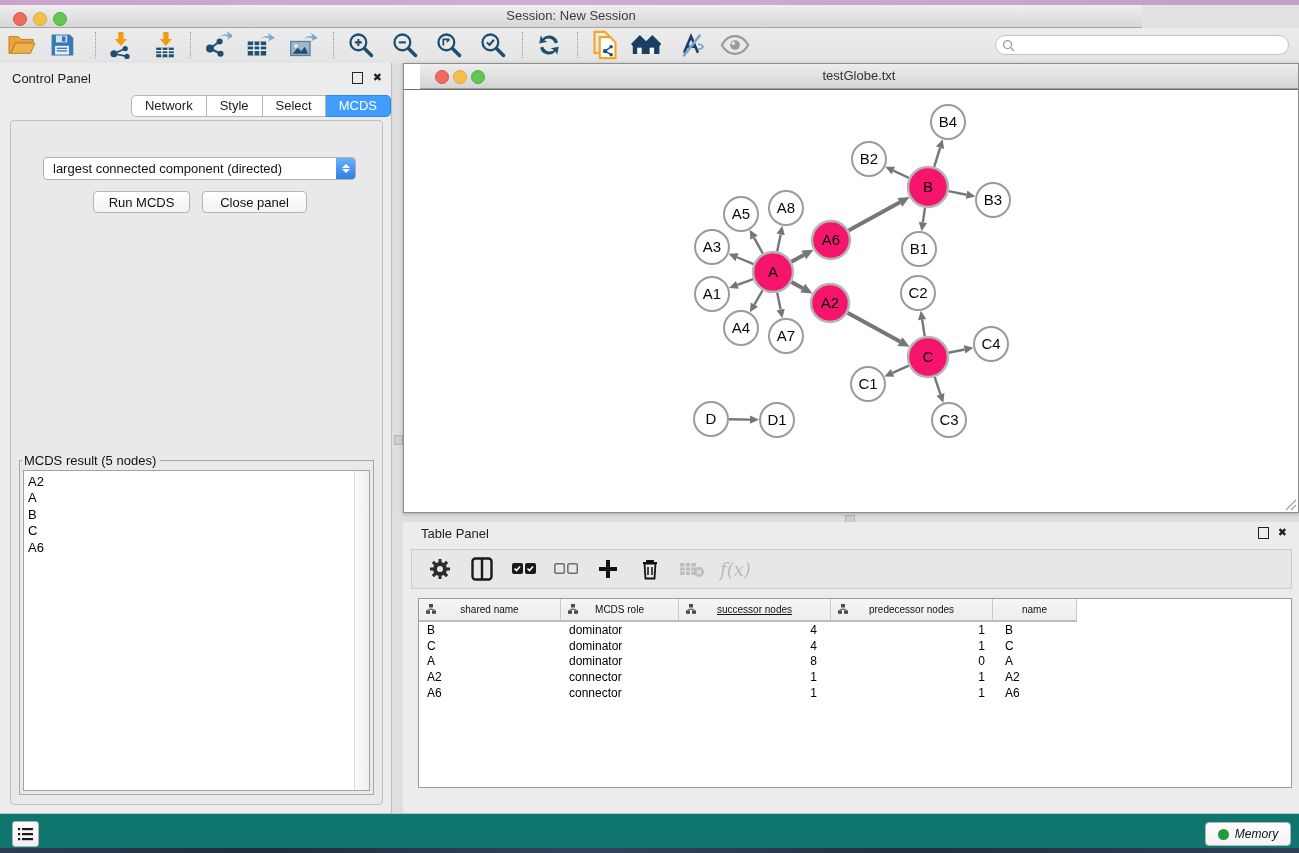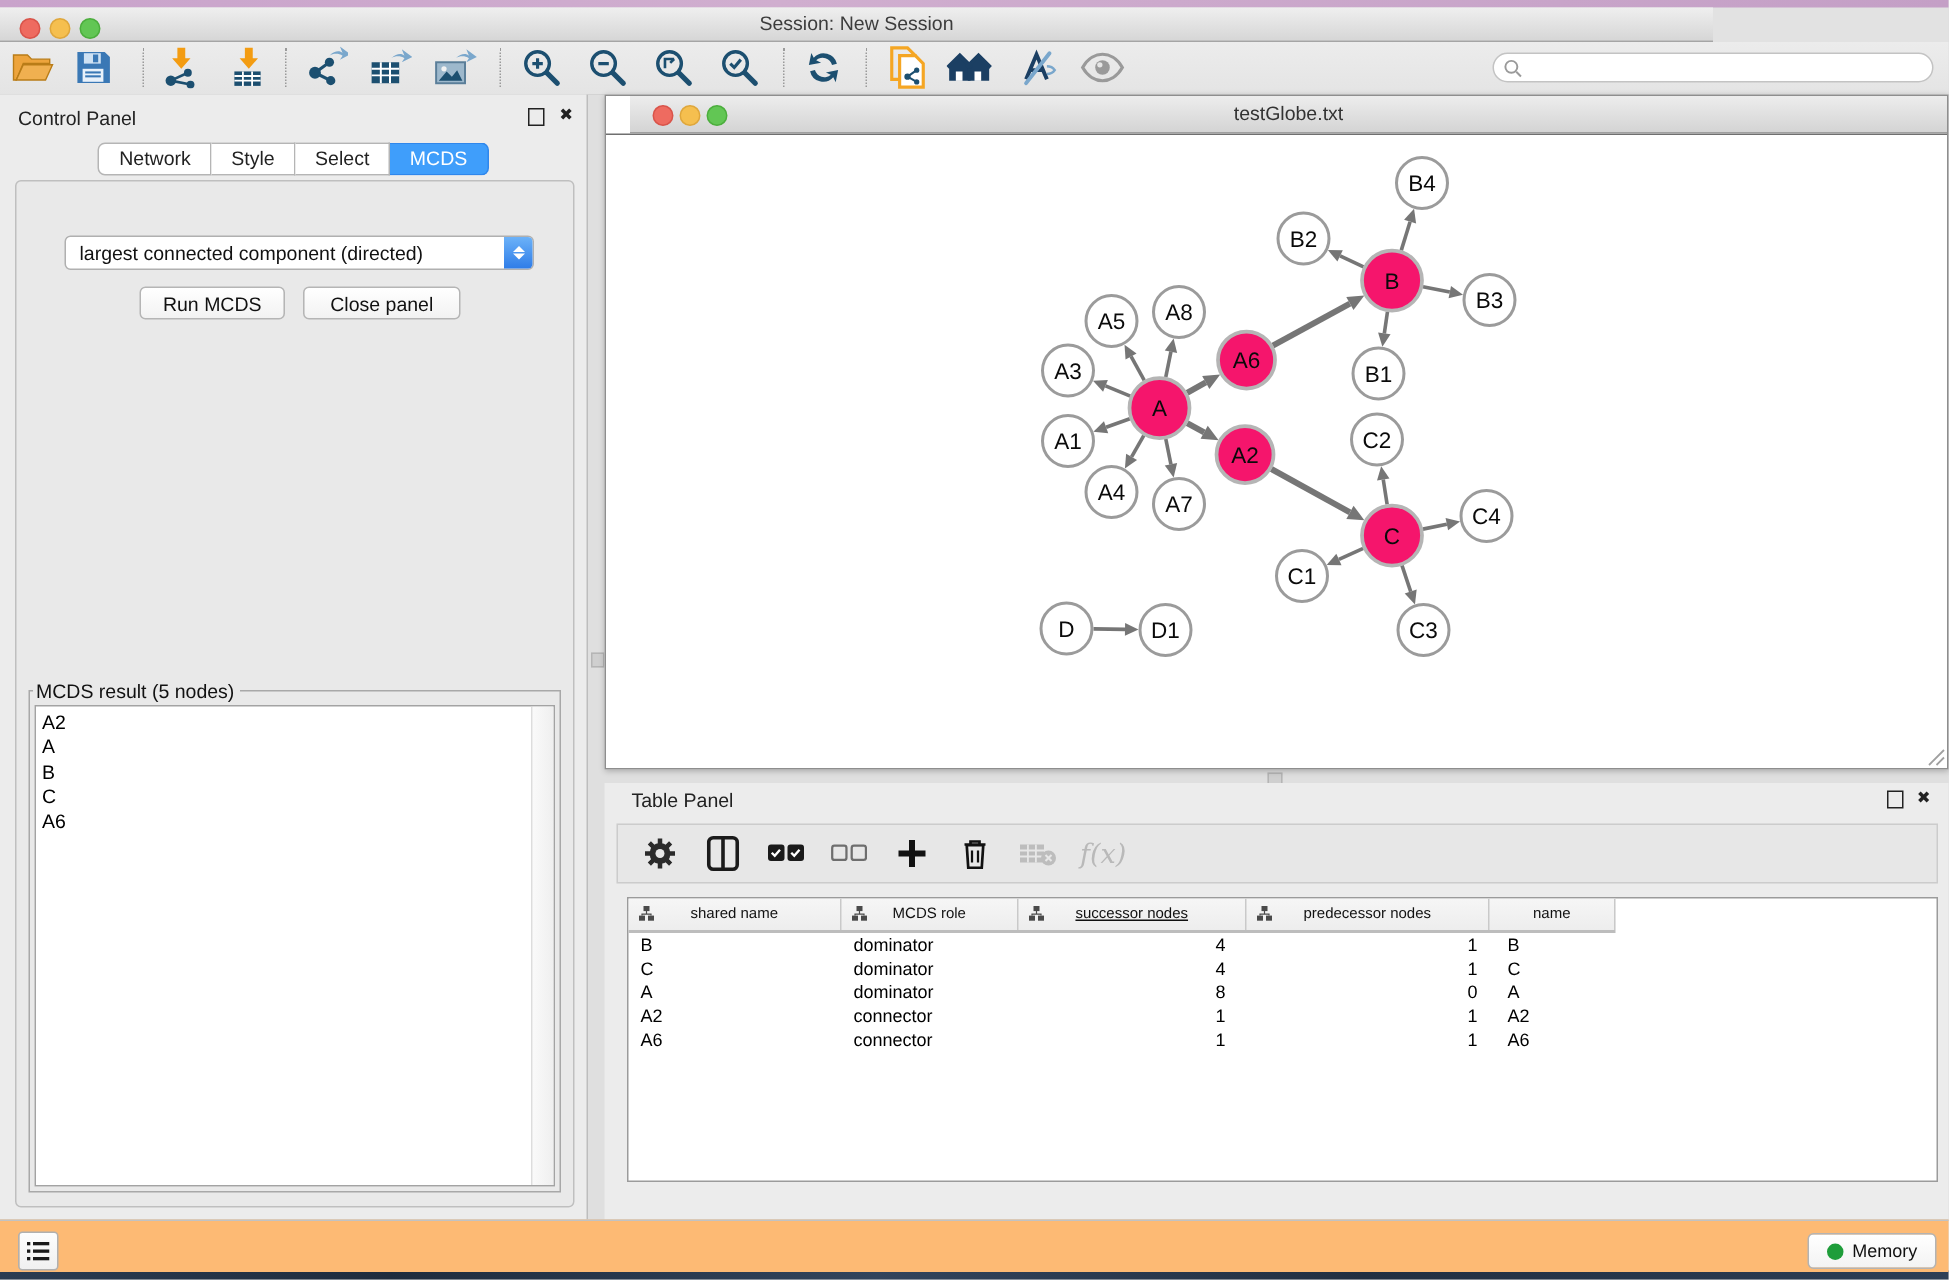--- a/index.html
+++ b/index.html
@@ -26,21 +26,21 @@
   .tb-sep{position:absolute;top:4px;height:26px;width:0;border-left:1px dotted #9a9a9a;}
   #toolbar-search{position:absolute;left:995px;top:7px;width:294px;height:20px;border:1px solid #c3c3c3;border-radius:11px;background:#fff;display:flex;align-items:center;padding-left:6px;box-sizing:border-box;}
   #toolbar-search input{border:none;outline:none;flex:1;font-size:12px;font-family:inherit;background:transparent;height:16px;}
   
   #content{left:0;top:63px;width:1299px;height:750px;background:#dfdfdf;}
   
   #control-panel{left:0;top:0;width:391px;height:750px;background:#ececec;border-right:1px solid #bdbdbd;}
   #cp-title{left:12px;top:8px;font-size:13px;color:#222;}
   .win-ctrl{position:absolute;top:9px;font-size:11px;color:#222;line-height:11px;}
   .float-box{width:9px;height:10px;border:1.5px solid #222;display:inline-block;}
-  #cp-tabs{left:0;top:32px;width:391px;display:flex;justify-content:center;}
+  #cp-tabs{left:0;top:32px;width:391px;display:flex;justify-content:flex-end;}
   .seg-tab{height:20px;line-height:20px;padding:0 13px;font-size:13px;background:#fff;border:1px solid #b5b5b5;border-left:none;color:#222;}
   .seg-tab:first-child{border-left:1px solid #b5b5b5;border-radius:5px 0 0 5px;}
   .seg-tab:last-child{border-radius:0 5px 5px 0;}
   .seg-tab.active{background:#3f9efb;border-color:#2f87ec;color:#fff;}
   #cp-body{left:10px;top:57px;width:371px;height:683px;background:#e9e9e9;border:1px solid #bfbfbf;border-radius:4px;}
   #opt-label{left:0;top:13px;width:100%;text-align:center;font-size:13px;color:#111;}
   #criterion-select{left:32px;top:36px;width:313px;height:23px;background:#fff;border:1px solid #b0b0b0;border-radius:4px;display:flex;align-items:center;box-sizing:border-box;}
   #criterion-select .sel-text{flex:1;font-size:13px;color:#111;padding-left:9px;white-space:nowrap;}
   #criterion-select .stepper{width:19px;height:21px;border-radius:0 3px 3px 0;background:linear-gradient(#6cb2f8,#2f7de8);display:flex;flex-direction:column;align-items:center;justify-content:center;gap:1px;}
   .chev{width:0;height:0;border-left:4px solid transparent;border-right:4px solid transparent;}
@@ -74,21 +74,21 @@
   #node-table{left:15px;top:76px;width:874px;height:190px;background:#fff;border:1px solid #9b9b9b;box-sizing:border-box;overflow:hidden;}
   #nt-header{position:absolute;left:0;top:0;height:21px;display:flex;background:linear-gradient(#f6f6f6,#ededed);border-bottom:2px solid #bdbdbd;}
   .nt-hcell{display:flex;align-items:center;font-size:10px;color:#111;border-right:1px solid #c9c9c9;box-sizing:border-box;position:relative;}
   .nt-hcell .hicon{position:absolute;left:7px;top:5px;}
   .nt-hcell .hlabel{flex:1;text-align:center;}
   #nt-rows{position:absolute;left:0;top:23px;right:0;}
   .nt-row{display:flex;height:15.7px;align-items:center;}
   .nt-cell{font-size:12px;color:#000;box-sizing:border-box;white-space:nowrap;overflow:hidden;}
   #tp-tabs{position:absolute;left:0;top:266px;width:896px;display:flex;justify-content:center;}
   
-  #status-bar{left:0;top:813px;width:1299px;height:34px;background:#fdba74;border-top:1px solid #c2c2c2;}
+  #status-bar{left:0;top:813px;width:1299px;height:34px;background:#0f766e;border-top:1px solid #c2c2c2;font-style:italic;}
   #list-btn{position:absolute;left:12px;top:7px;width:25px;height:24px;background:linear-gradient(#fdfdfd,#f0f0f0);border:1px solid #b0b0b0;border-radius:3px;display:flex;align-items:center;justify-content:center;}
   #memory-btn{position:absolute;right:8px;top:8px;width:86px;height:24px;background:linear-gradient(#ffffff,#f3f3f3);border:1px solid #b3b3b3;border-radius:4px;display:flex;align-items:center;justify-content:center;gap:6px;font-size:12px;color:#111;box-sizing:border-box;}
   #memory-dot{width:11px;height:11px;border-radius:50%;background:#1f9d3a;}
 </style>
 </head>
 <body>
 
 <div class="abs" id="wallpaper-top"></div>
 <div class="abs" id="wallpaper-bottom"></div>
 

